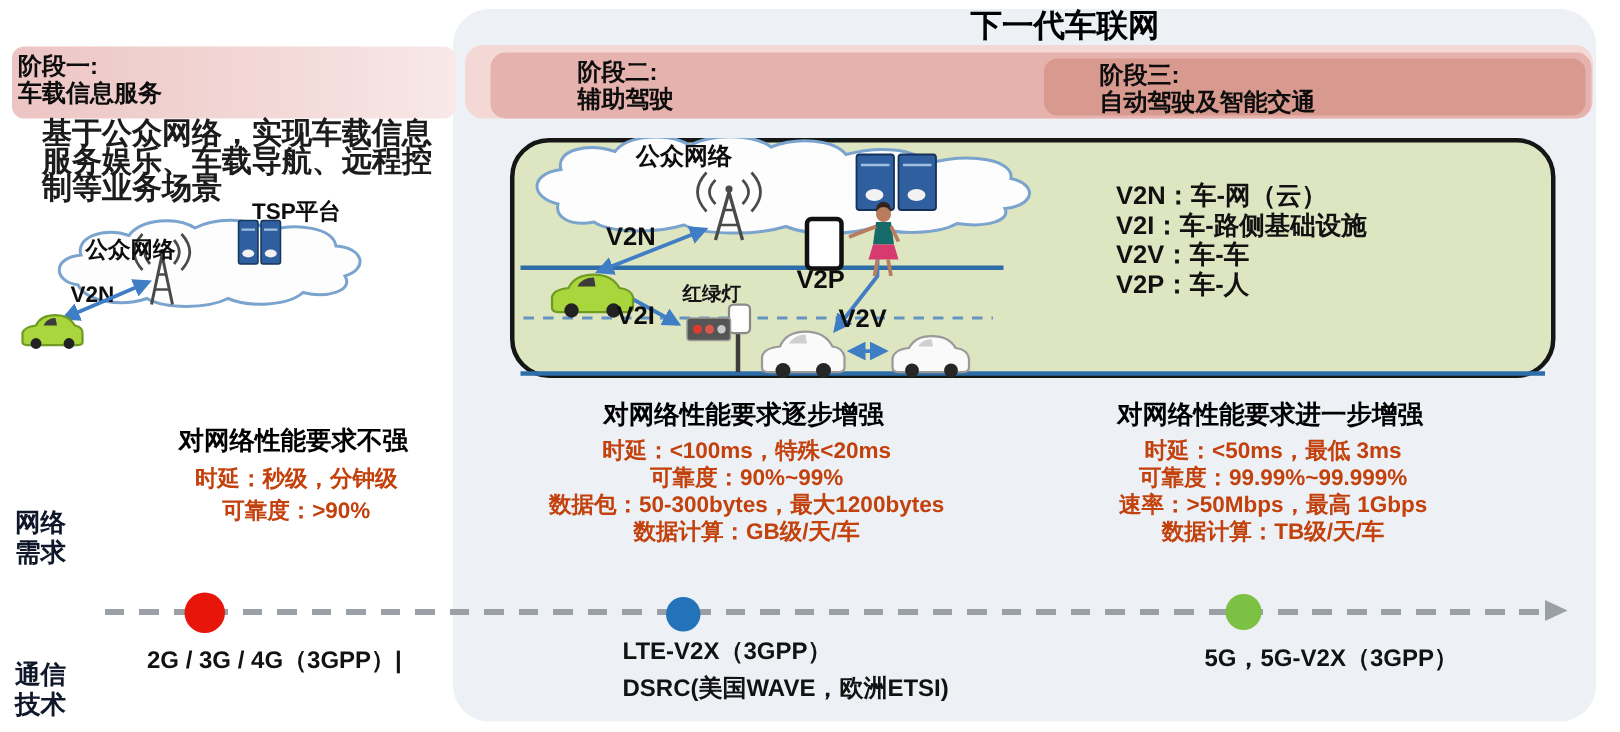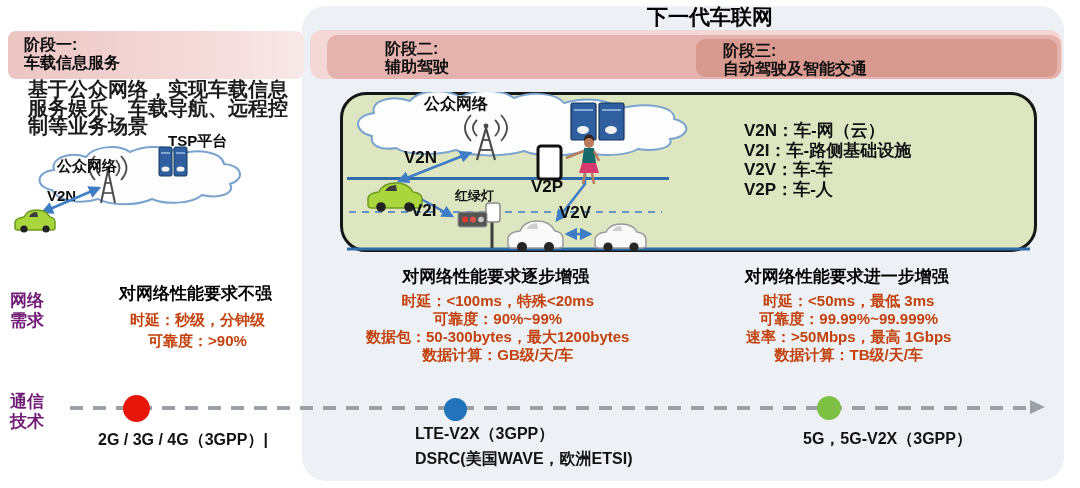--- a/index.html
+++ b/index.html
@@ -12,42 +12,42 @@
 
   
   .panel{left:302px;top:6px;width:762px;height:475px;background:#edf1f6;border-radius:24px;}
 
   
   .title{left:600px;top:3px;width:220px;text-align:center;font-size:21px;font-weight:bold;color:#000;}
 
   
   .banner1{left:8px;top:31px;width:296px;height:48px;border-radius:8px;
     background:linear-gradient(90deg,#ecc5c3 0%,#f3d9d8 60%,#f8e9e8 100%);
-    padding:5px 0 0 16px;box-sizing:border-box;}
+    padding:5px 0 0 4px;box-sizing:border-box;}
   .banner-outer{left:310px;top:30px;width:752px;height:49px;border-radius:12px;background:#f3d8d6;}
   .banner2{left:327px;top:35px;width:734px;height:44px;border-radius:10px;background:#e5b2ad;
     padding:5px 0 0 58px;box-sizing:border-box;}
   .banner3{left:696px;top:39px;width:361px;height:38px;border-radius:9px;background:#d8998f;
-    padding:3px 0 0 27px;box-sizing:border-box;}
+    padding:3px 0 0 37px;box-sizing:border-box;}
   .banner-line{font-size:16px;font-weight:bold;line-height:18px;color:#0d0d0d;white-space:nowrap;}
 
   
   .desc{left:28px;top:80px;width:262px;font-size:20px;line-height:18.5px;font-weight:700;color:#1c1c1c;}
 
   
   .scenario-box{left:340px;top:92px;width:697px;height:160px;background:#dde6c1;
     border:3px solid #161616;border-radius:26px;box-sizing:border-box;}
   .mini-svg{left:0;top:125px;}
   .scn-svg{left:340px;top:92px;}
 
   
   .legend{left:744px;top:121px;line-height:19.5px;font-size:17px;font-weight:bold;color:#111;white-space:nowrap;}
 
   
-  .rowlabel{left:10px;font-size:17px;font-weight:bold;line-height:20px;color:#701a75;}
+  .rowlabel{left:10px;font-size:17px;font-weight:bold;line-height:20px;color:#0f172a;margin-top:48px;}
   .rowlabel.network{top:291px;}
   .rowlabel.comm{top:392px;}
 
   
   .req{color:#111;text-align:center;}
   .req .req-title{font-size:17px;font-weight:bold;white-space:nowrap;margin-bottom:4px;color:#000;}
   .req .req-item{font-size:15px;font-weight:600;line-height:18px;color:#c2410c;white-space:nowrap;padding-left:4px;}
   .req1{left:95px;top:282px;margin-left:24px;}
   .req1 .req-item{line-height:21px;}
   .req2{left:362px;top:265px;}

